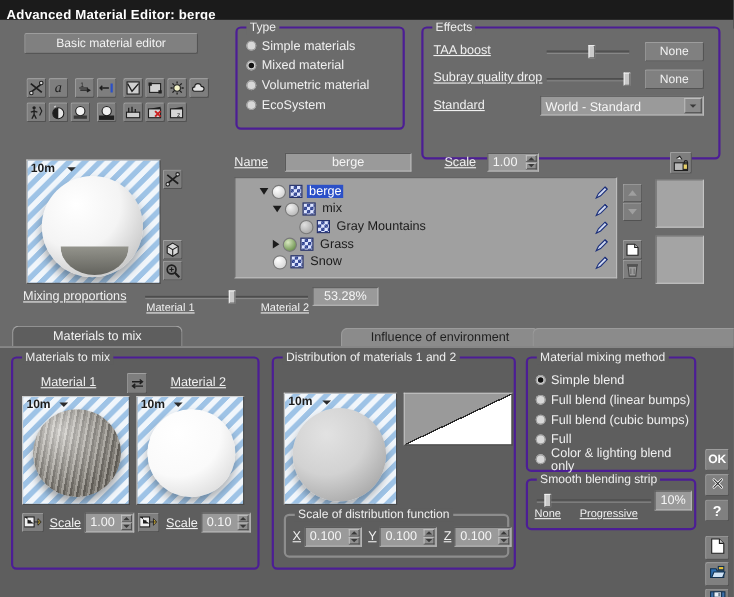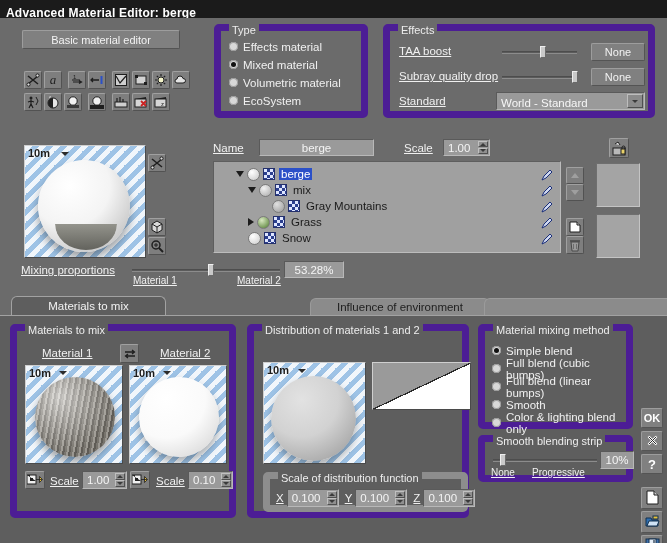--- a/index.html
+++ b/index.html
@@ -17,21 +17,21 @@
   .titlebar{
     position:absolute; left:0; top:0; width:667px; height:26px;
     background:#1b1b1b; color:#ffffff;
     font-weight:bold; font-size:12px;
     display:flex; align-items:center; padding-left:6px;
     letter-spacing:0.2px;
   }
   .root{ position:absolute; left:0; top:18px; width:667px; height:525px; background:#6b6b6b;}
 
   
-  .group{ position:absolute; border:7px solid #4c1d95; border-radius:5px; }
+  .group{ position:absolute; border:2px solid #4c1d95; border-radius:5px; }
   .group > .glabel{
     position:absolute; top:-7px; left:8px; background:#6b6b6b;
     padding:0 3px; font-size:11px; color:#ededed; white-space:nowrap;
   }
   
   .group.dark > .glabel{ background:#5e5e5e; }
 
   
   .btn{
     background:#808080; border:1px solid #9d9d9d;
@@ -292,38 +292,38 @@
           <text x="7" y="11" font-size="6" fill="#1f1f1f" font-family="sans-serif">z</text>
         </svg>
     </div>
   </div>
 
   <div class="group" style="left:214px;top:6px;width:154px;height:94px;">
     <div class="glabel">Type</div>
     <div style="position:absolute;left:8px;top:8px;">
       <div class="radio">
         <span class="dot"></span>
-        <span class="rlabel">Effects material</span>
+        <span class="rlabel">Simple materials</span>
       </div>
       <div class="radio">
         <span class="dot on"></span>
         <span class="rlabel">Mixed material</span>
       </div>
       <div class="radio">
         <span class="dot"></span>
         <span class="rlabel">Volumetric material</span>
       </div>
       <div class="radio">
         <span class="dot"></span>
         <span class="rlabel">EcoSystem</span>
       </div>
     </div>
   </div>
 
-  <div class="group" style="left:383px;top:6px;width:272px;height:94px;padding-left:16px;">
+  <div class="group" style="left:383px;top:6px;width:272px;height:121px;padding-left:16px;">
     <div class="glabel">Effects</div>
 
     <div class="lbl" style="position:absolute;left:9px;top:14px;">TAA boost</div>
     <div class="slider" style="position:absolute;left:112px;top:15px;width:75px;">
       <div class="track"></div>
       <div class="knob" style="left:38px;"></div>
     </div>
     <div class="btn" style="position:absolute;left:201px;top:12px;width:54px;height:18px;">
       <span>None</span>
     </div>
@@ -655,29 +655,29 @@
 
     <div class="group dark" style="left:478px;top:8px;width:155px;height:105px;">
       <div class="glabel">Material mixing method</div>
       <div style="position:absolute;left:7px;top:12px;">
         <div class="radio">
           <span class="dot on"></span>
           <span class="rlabel">Simple blend</span>
         </div>
         <div class="radio">
           <span class="dot"></span>
+          <span class="rlabel">Full blend (linear bumps)</span>
+        </div>
+        <div class="radio">
+          <span class="dot"></span>
           <span class="rlabel">Full blend (cubic bumps)</span>
         </div>
         <div class="radio">
           <span class="dot"></span>
-          <span class="rlabel">Full blend (linear bumps)</span>
-        </div>
-        <div class="radio">
-          <span class="dot"></span>
-          <span class="rlabel">Smooth</span>
+          <span class="rlabel">Full</span>
         </div>
         <div class="radio">
           <span class="dot"></span>
           <span class="rlabel">Color &amp; lighting blend only</span>
         </div>
       </div>
     </div>
 
     <div class="group dark" style="left:478px;top:119px;width:155px;height:47px;">
       <div class="glabel">Smooth blending strip</div>

